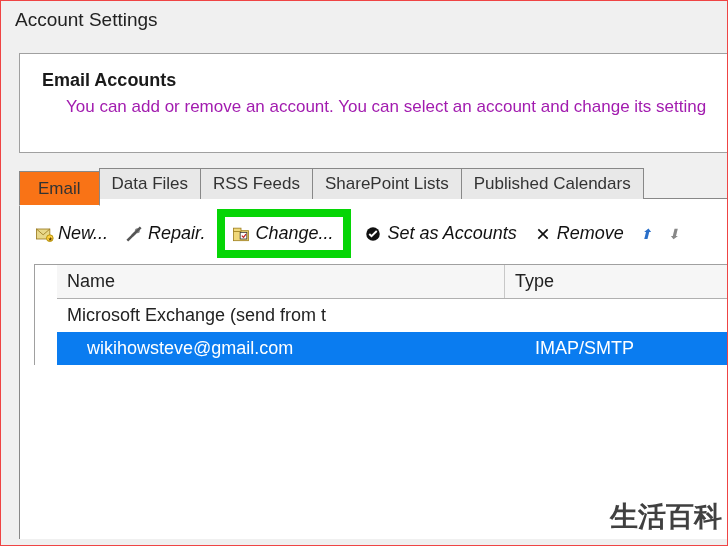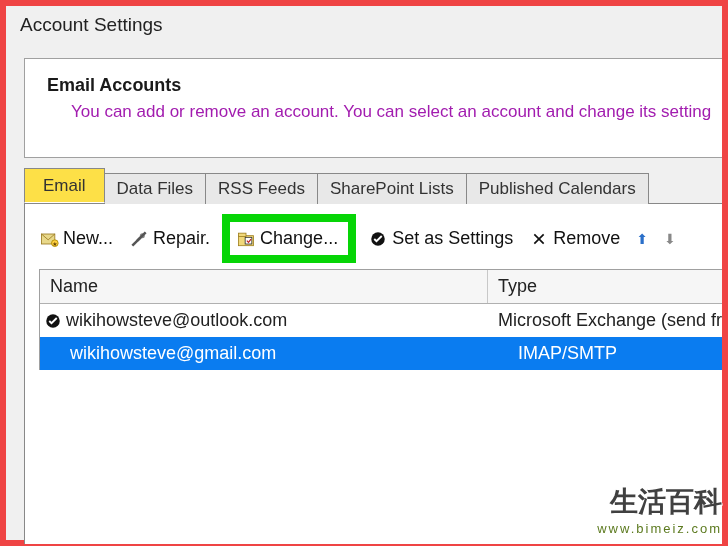--- a/index.html
+++ b/index.html
@@ -6,21 +6,21 @@
     body {
       font-family: "Segoe UI", Tahoma, sans-serif;
       background: #ececec;
       width: 728px;
       height: 546px;
       overflow: hidden;
       position: relative;
       color: #222;
     }
     .window {
-      border: 6px solid #ef4444;
+      border: 1px solid #ef4444;
       background: #f0f0f0;
       width: 100%;
       height: 100%;
     }
     .title-bar {
       padding: 8px 14px 4px;
       font-size: 19px;
       color: #222;
     }
     .inner-panel {
@@ -58,39 +58,40 @@
       font-size: 17px;
       border: 1px solid #888;
       border-bottom: none;
       background: #e8e8e8;
       color: #333;
       position: relative;
       margin-right: -1px;
       top: 1px;
     }
     .tab.active {
-      background: #fde047;
+      background: #f97316;
       border-bottom: 1px solid #fff;
       z-index: 2;
       padding: 7px 18px 6px;
-      top: 0;
+      top: 8px;
     }
     .tab-body {
       background: #fff;
       border-left: 1px solid #888;
       min-height: 340px;
       padding: 20px 0 0 0;
     }
     .toolbar {
       display: flex;
       align-items: center;
       gap: 4px;
       padding: 0 8px 16px 8px;
       font-size: 18px;
       color: #111;
+      font-style: italic;
     }
     .tb-btn {
       display: flex;
       align-items: center;
       gap: 4px;
       padding: 4px 6px;
       background: transparent;
       border: none;
       white-space: nowrap;
     }
@@ -110,20 +111,21 @@
       gap: 4px;
       margin: -10px 2px;
     }
     .arrow-up { color: #2a6fc9; font-size: 14px;}
     .arrow-down { color: #888; font-size: 14px;}
     .table-wrap {
       margin: 0 0 0 14px;
       border: 1px solid #a0a0a0;
       border-right: none;
       border-bottom: none;
+      padding-left: 22px;
     }
     .thead {
       display: flex;
       background: #f6f6f6;
       border-bottom: 1px solid #b0b0b0;
     }
     .th, .td {
       padding: 6px 10px;
       font-size: 18px;
     }
@@ -230,21 +232,21 @@
           </div>
         </div>
 
         <div class="tb-btn">
           <span class="ico">
             <svg viewBox="0 0 24 24" width="18" height="18">
                 <circle cx="12" cy="12" r="9" fill="#111"></circle>
                 <path d="M7 12 l3 3 l7 -7" stroke="#fff" stroke-width="2.5" fill="none"></path>
               </svg>
           </span>
-          <span>Set as Settings</span>
+          <span>Set as Accounts</span>
         </div>
 
         <div class="tb-btn">
           <span class="ico">
             <svg viewBox="0 0 24 24" width="16" height="16">
                 <path d="M5 5 L19 19 M19 5 L5 19" stroke="#111" stroke-width="2.5"></path>
               </svg>
           </span>
           <span>Remove</span>
         </div>
@@ -257,39 +259,29 @@
         </div>
       </div>
 
       <div class="table-wrap">
         <div class="thead">
           <div class="th col-name">Name</div>
           <div class="th col-type">Type</div>
         </div>
 
         <div class="trow">
-          <div class="td col-name">
-            <span class="check-icon">
-              <svg viewBox="0 0 24 24" width="18" height="18">
-                  <circle cx="12" cy="12" r="9" fill="#111"></circle>
-                  <path d="M7 12 l3 3 l7 -7" stroke="#fff" stroke-width="2.5" fill="none"></path>
-                </svg>
-            </span>
-            <span>wikihowsteve@outlook.com</span>
-          </div>
           <div class="td col-type">Microsoft Exchange (send from t</div>
         </div>
 
         <div class="trow selected">
           <div class="td col-name">
             <span>wikihowsteve@gmail.com</span>
           </div>
           <div class="td col-type">IMAP/SMTP</div>
         </div>
       </div>
     </div>
   </div>
 </div>
 
 <div class="watermark">
   <div class="wm-top">生活百科</div>
-  <div class="wm-url">www.bimeiz.com</div>
 </div>
 
 </body></html>

